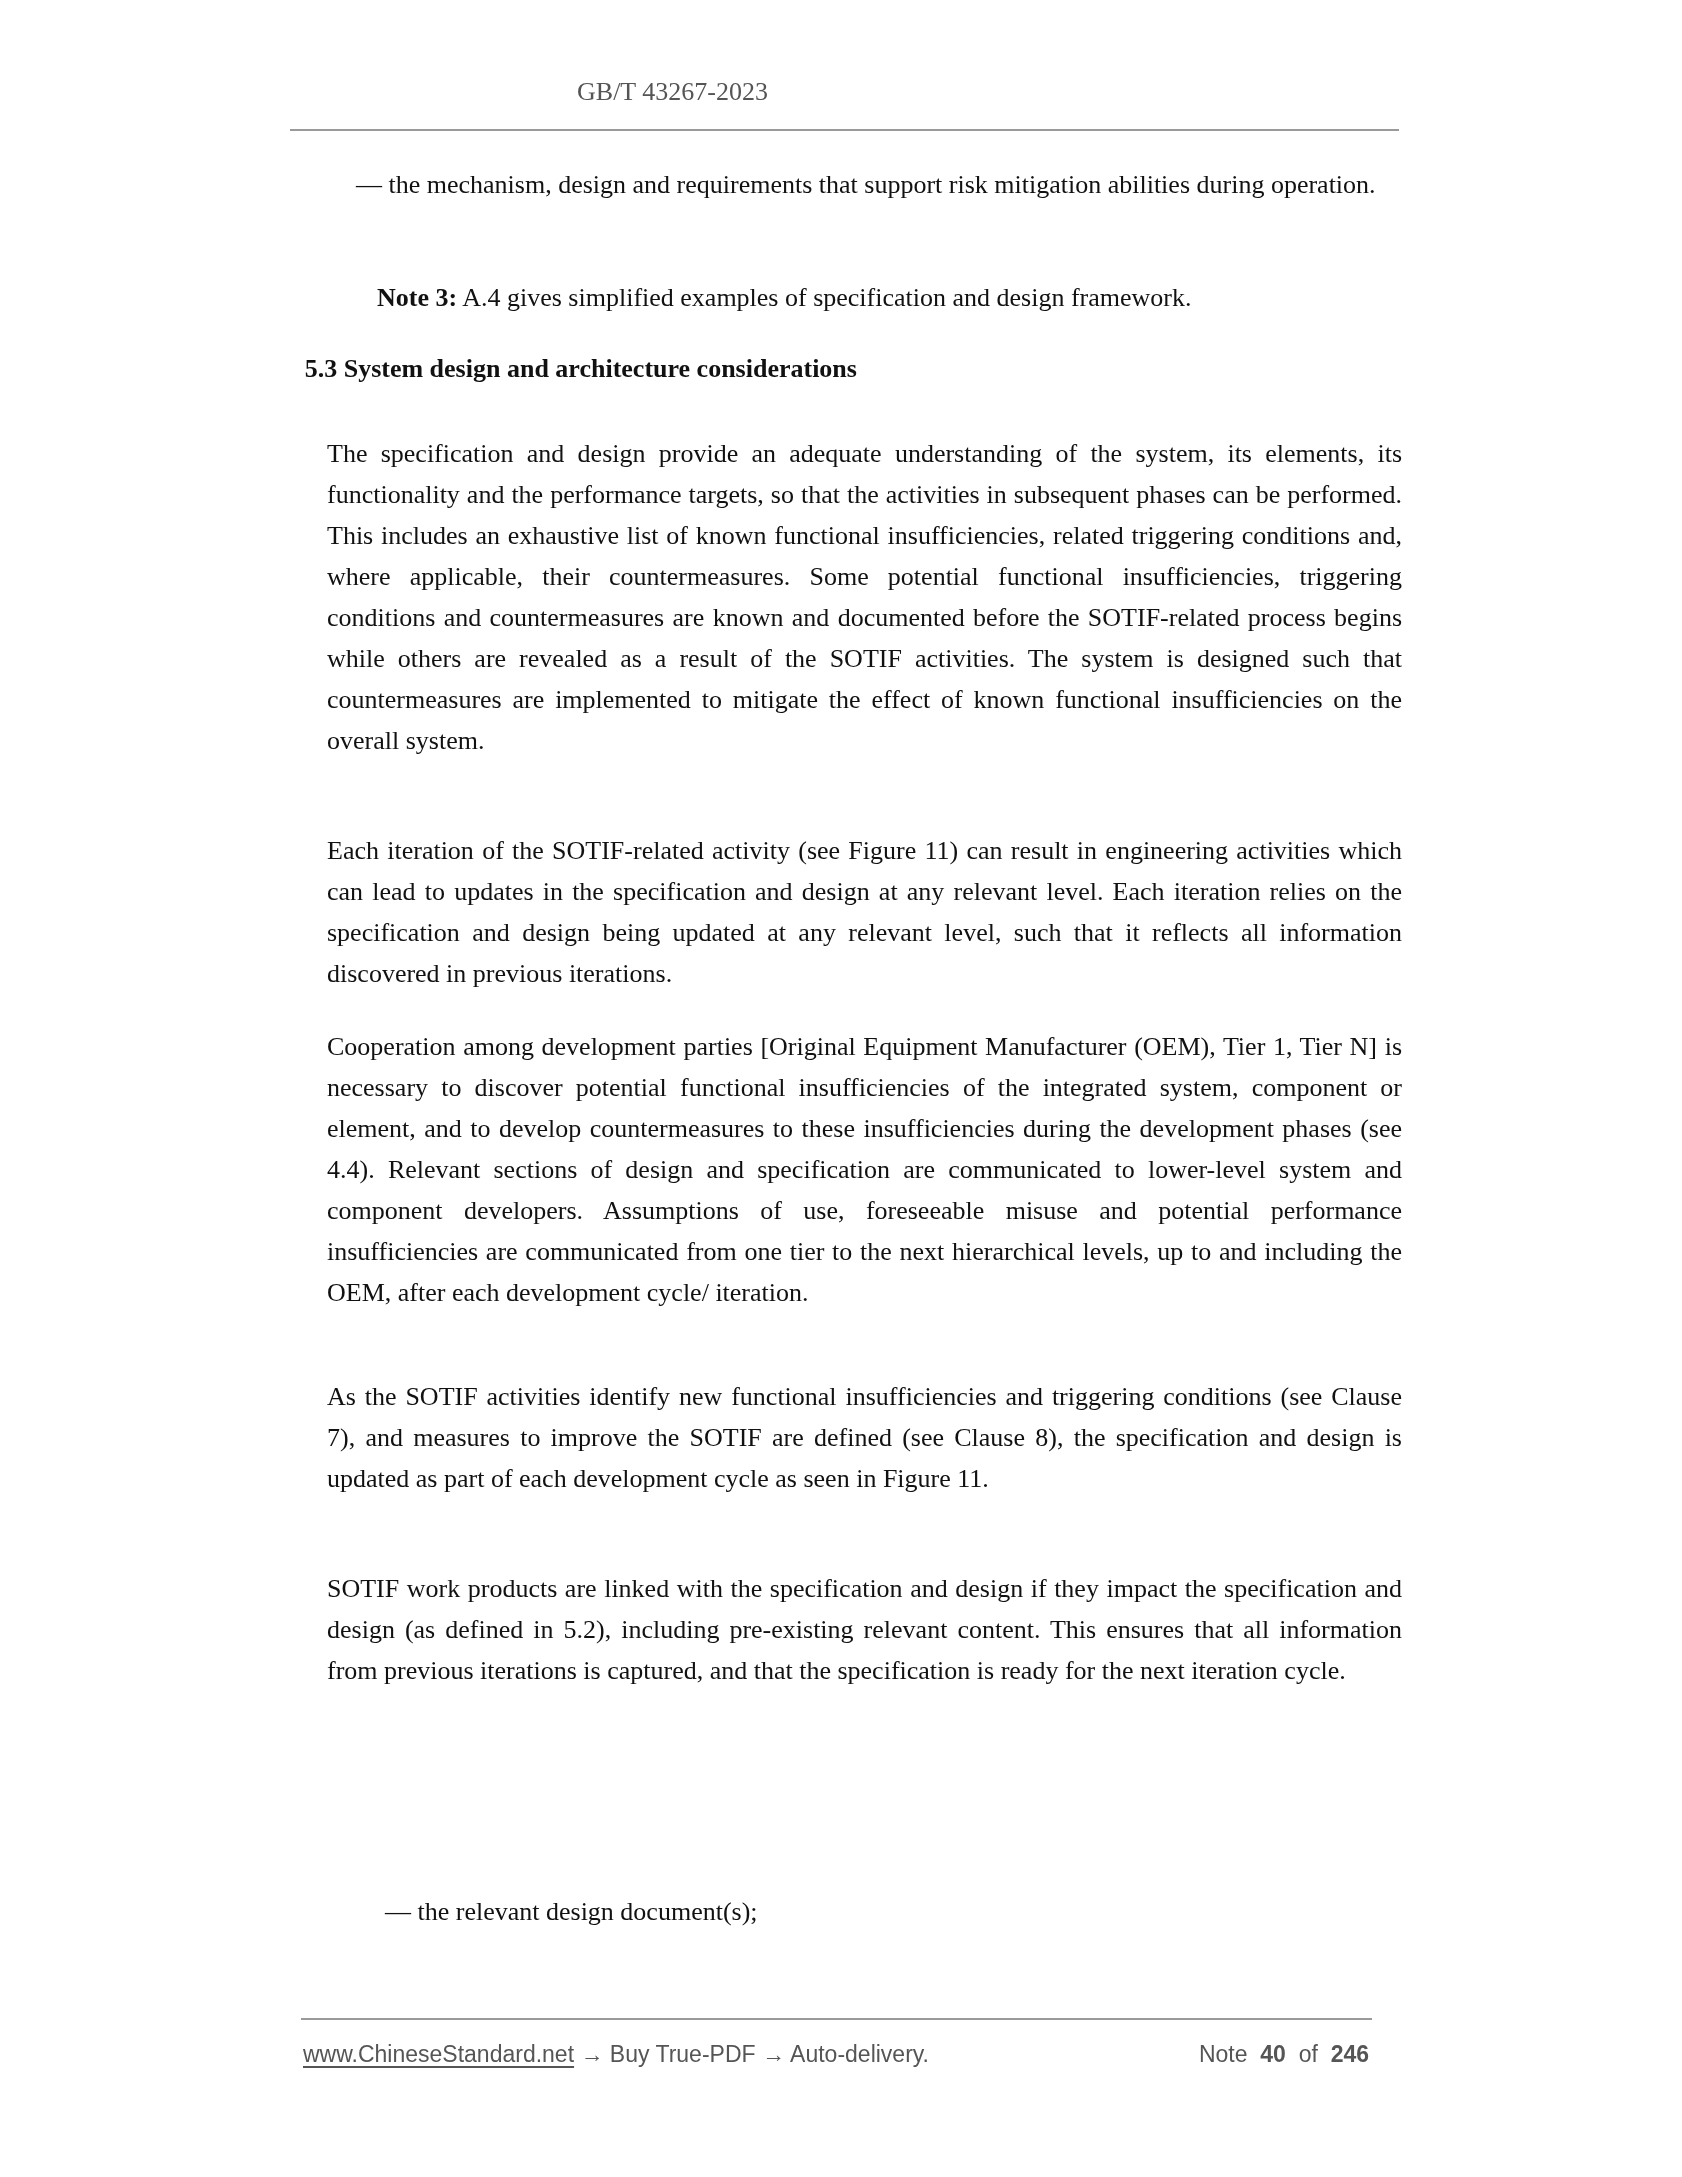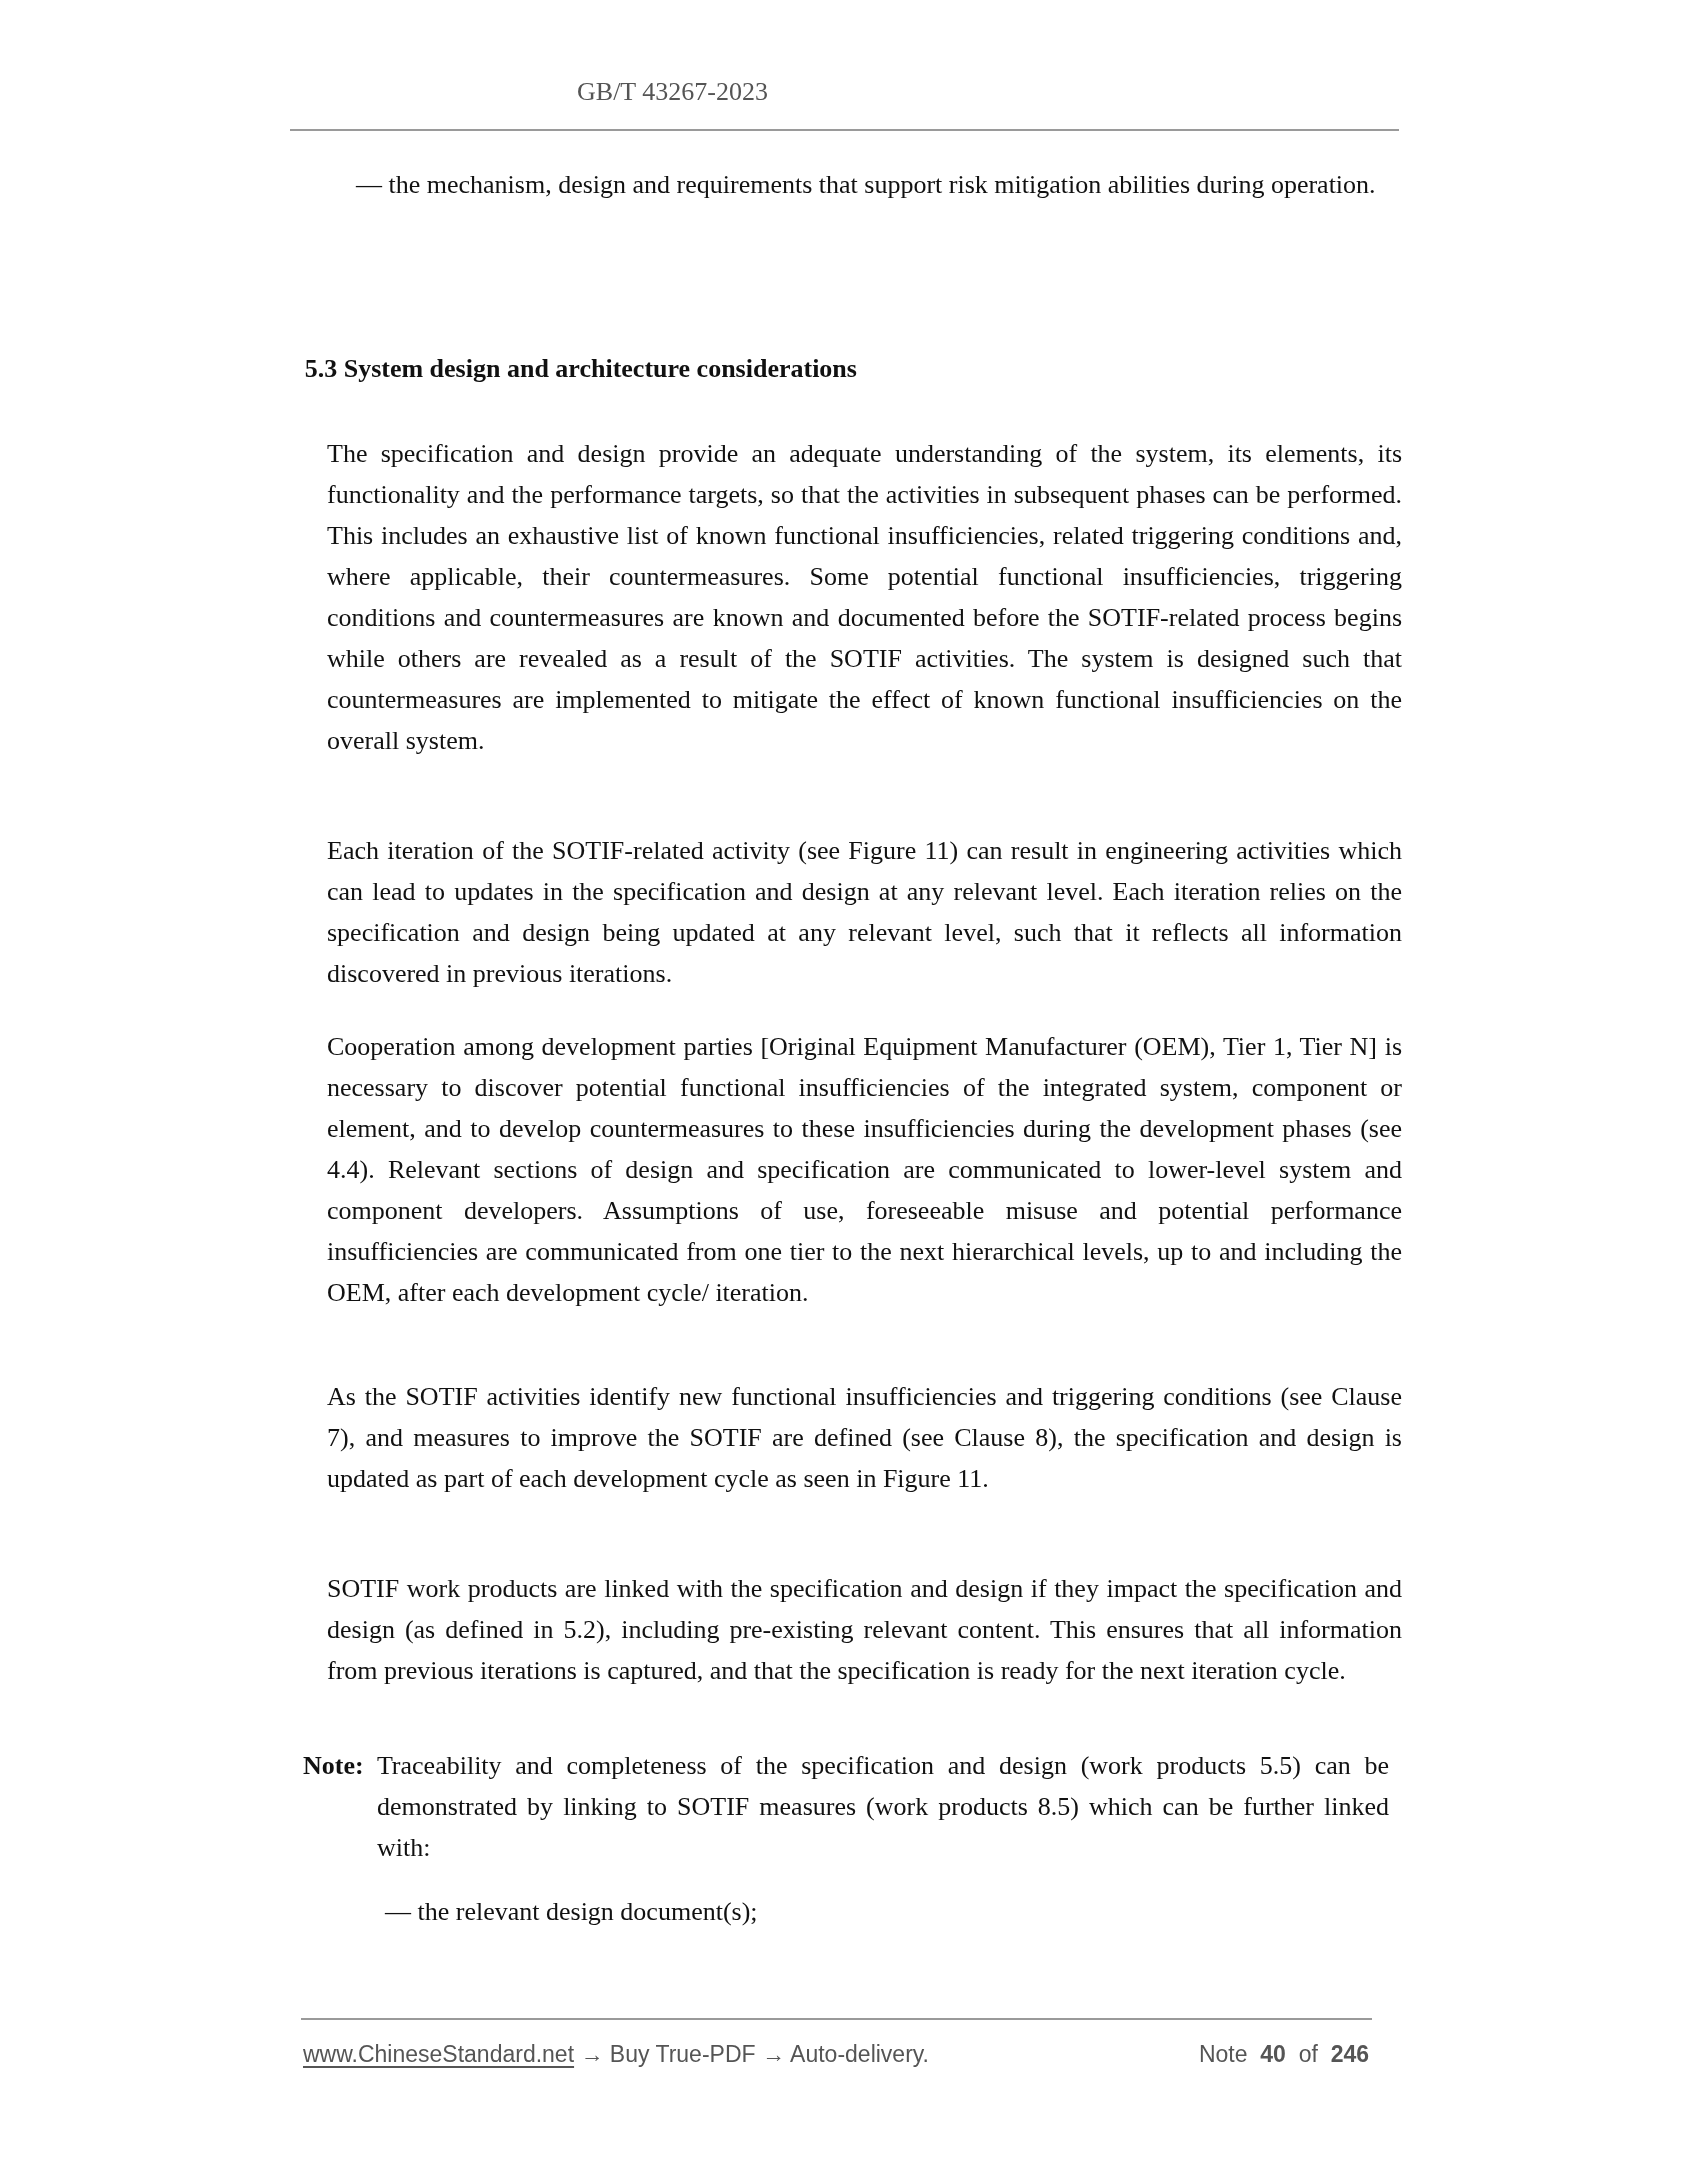--- a/index.html
+++ b/index.html
@@ -54,36 +54,36 @@
   <div class="hdr-text">GB/T 43267-2023</div>
   <div class="hdr-rule"></div>
 
   <div class="body-text" style="top:0; height:1989px;">
 
     <div class="bullet" style="top:164px;">
       <span>—</span>
       <span>the mechanism, design and requirements that support risk mitigation abilities during operation.</span>
     </div>
 
+    <div class="note3" style="top:277px;">
+      <span class="bold">Note 3:</span><span> A.4 gives simplified examples of specification and design framework.</span>
+    </div>
 
     <div class="heading" style="top:348px;">5.3 System design and architecture considerations</div>
 
     <p class="p" style="top:417px;">The specification and design provide an adequate understanding of the system, its elements, its functionality and the performance targets, so that the activities in subsequent phases can be performed. This includes an exhaustive list of known functional insufficiencies, related triggering conditions and, where applicable, their countermeasures. Some potential functional insufficiencies, triggering conditions and countermeasures are known and documented before the SOTIF-related process begins while others are revealed as a result of the SOTIF activities. The system is designed such that countermeasures are implemented to mitigate the effect of known functional insufficiencies on the overall system.</p>
 
     <p class="p" style="top:814px;">Each iteration of the SOTIF-related activity (see Figure 11) can result in engineering activities which can lead to updates in the specification and design at any relevant level. Each iteration relies on the specification and design being updated at any relevant level, such that it reflects all information discovered in previous iterations.</p>
 
     <p class="p" style="top:1010px;">Cooperation among development parties [Original Equipment Manufacturer (OEM), Tier 1, Tier N] is necessary to discover potential functional insufficiencies of the integrated system, component or element, and to develop countermeasures to these insufficiencies during the development phases (see 4.4). Relevant sections of design and specification are communicated to lower-level system and component developers. Assumptions of use, foreseeable misuse and potential performance insufficiencies are communicated from one tier to the next hierarchical levels, up to and including the OEM, after each development cycle/ iteration.</p>
 
     <p class="p" style="top:1360px;">As the SOTIF activities identify new functional insufficiencies and triggering conditions (see Clause 7), and measures to improve the SOTIF are defined (see Clause 8), the specification and design is updated as part of each development cycle as seen in Figure 11.</p>
 
     <p class="p" style="top:1552px;">SOTIF work products are linked with the specification and design if they impact the specification and design (as defined in 5.2), including pre-existing relevant content. This ensures that all information from previous iterations is captured, and that the specification is ready for the next iteration cycle.</p>
 
-    <div class="note-final" style="top:1745px;">
-      <span class="bold">Note:</span><span> Traceability and completeness of the specification and design (work products 5.5) can be demonstrated by linking to SOTIF measures (work products 8.5) which can be further linked with:</span>
-    </div>
 
     <div class="sub-bullet" style="top:1891px;">
       <span>—</span>
       <span>the relevant design document(s);</span>
     </div>
   </div>
 
   <div class="ftr-rule"></div>
   <div class="ftr">
     <div class="ftr-left">

